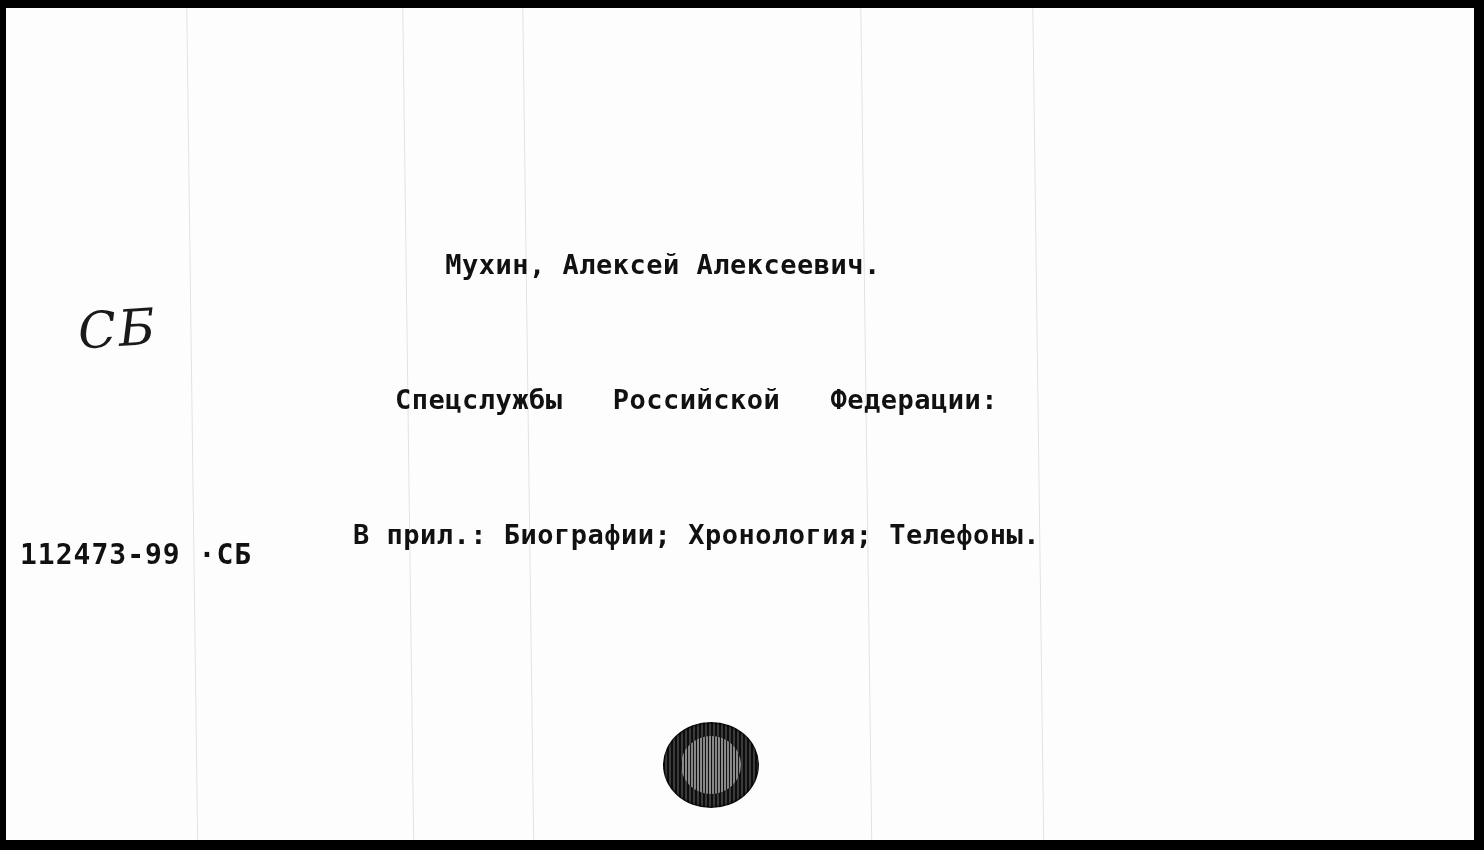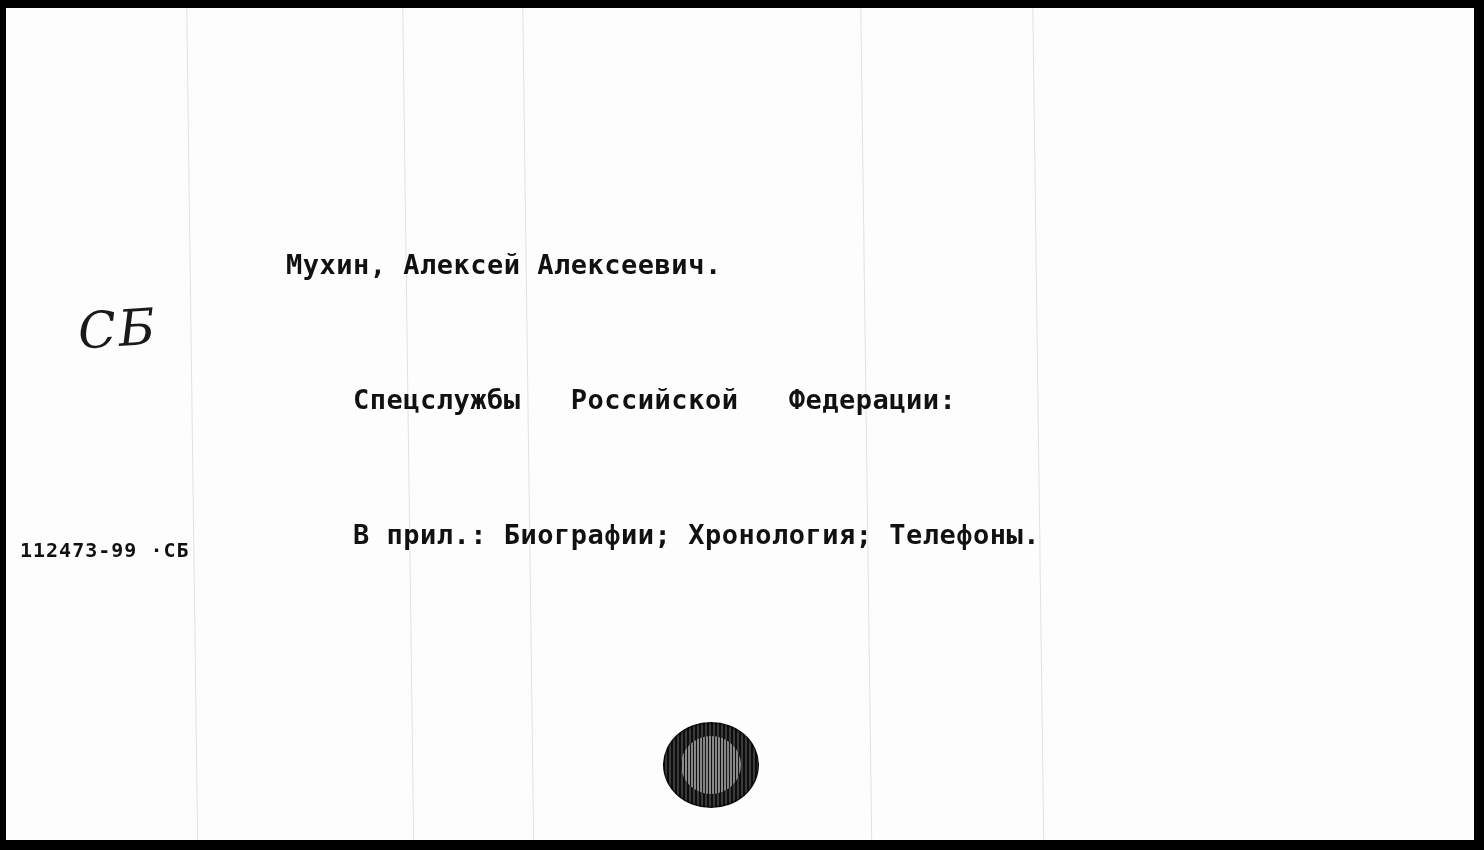--- a/index.html
+++ b/index.html
@@ -49,25 +49,25 @@
     color: #111111;
     white-space: pre;
     letter-spacing: 0.5px;
   }
   #rec-main {
     left: 286px;
     top: 152px;
     font-size: 27px;
     line-height: 45px;
   }
-  #rec-main .line { display: block; white-space: pre; }
+  #rec-main .line { display: block; white-space: pre; text-align: center; }
   #call-number {
     left: 20px;
     top: 538px;
-    font-size: 20px;
+    font-size: 28px;
     letter-spacing: 1px;
   }
   
   #handwritten {
     position: absolute;
     left: 78px;
     top: 300px;
     font-family: "DejaVu Serif", serif;
     font-style: italic;
     font-size: 50px;

